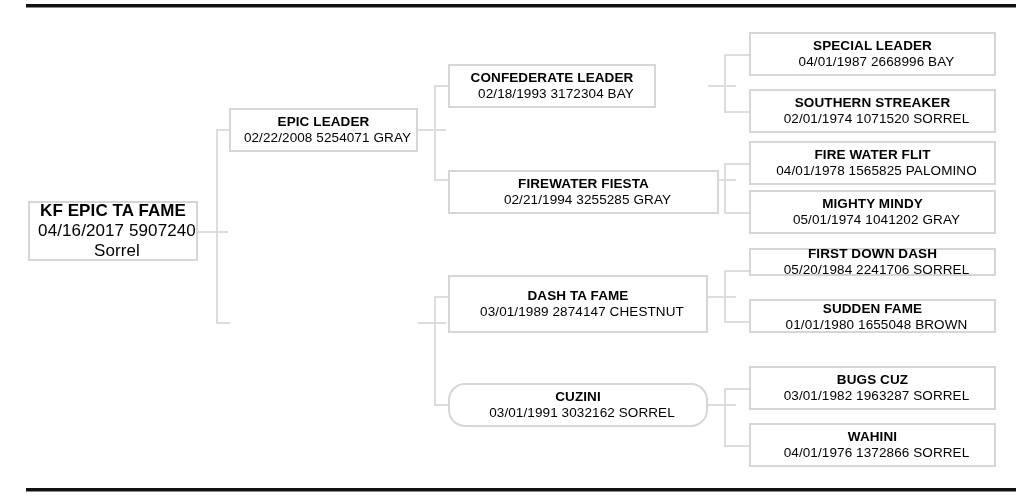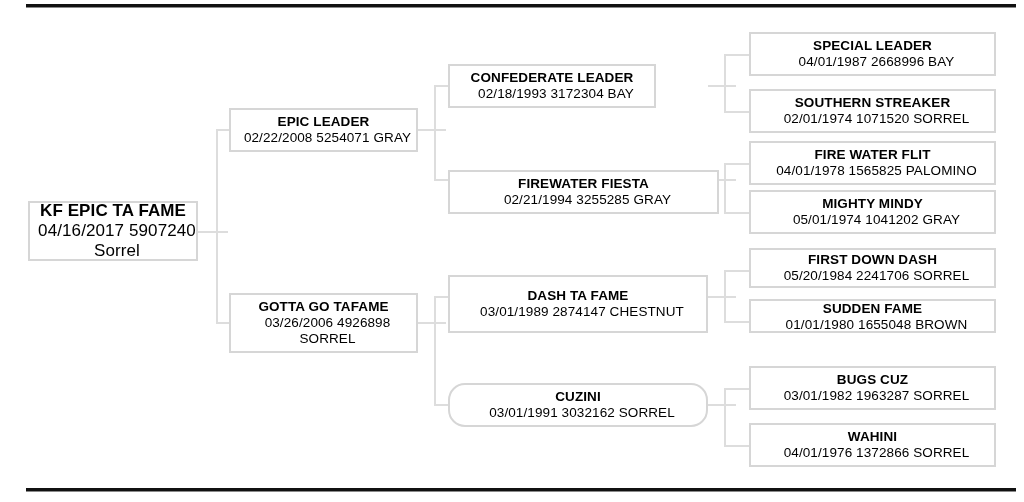--- a/index.html
+++ b/index.html
@@ -114,25 +114,20 @@
     <div class="name">KF EPIC TA FAME</div>
     <div class="meta">04/16/2017 5907240</div>
     <div class="meta">Sorrel</div>
   </div>
 
   <div class="node" style="left:229px; top:108px; width:189px; height:44px;">
     <div class="name">EPIC LEADER</div>
     <div class="meta">02/22/2008 5254071 GRAY</div>
   </div>
 
-  <div class="node" style="left:229px; top:293px; width:189px; height:60px;">
-    <div class="name">GOTTA GO TAFAME</div>
-    <div class="meta">03/26/2006 4926898</div>
-    <div class="meta">SORREL</div>
-  </div>
 
   <div class="node" style="left:448px; top:64px; width:208px; height:44px;">
     <div class="name">CONFEDERATE LEADER</div>
     <div class="meta">02/18/1993 3172304 BAY</div>
   </div>
 
   <div class="node" style="left:448px; top:158px; width:271px; height:44px;margin-top:12px;">
     <div class="name">FIREWATER FIESTA</div>
     <div class="meta">02/21/1994 3255285 GRAY</div>
   </div>
@@ -160,21 +155,21 @@
   <div class="node" style="left:749px; top:141px; width:247px; height:44px;">
     <div class="name">FIRE WATER FLIT</div>
     <div class="meta">04/01/1978 1565825 PALOMINO</div>
   </div>
 
   <div class="node" style="left:749px; top:190px; width:247px; height:44px;">
     <div class="name">MIGHTY MINDY</div>
     <div class="meta">05/01/1974 1041202 GRAY</div>
   </div>
 
-  <div class="node" style="left:749px; top:248px; width:247px; height:40px;">
+  <div class="node" style="left:749px; top:248px; width:247px; height:28px;">
     <div class="name">FIRST DOWN DASH</div>
     <div class="meta">05/20/1984 2241706 SORREL</div>
   </div>
 
   <div class="node" style="left:749px; top:299px; width:247px; height:34px;justify-content:space-between;">
     <div class="name">SUDDEN FAME</div>
     <div class="meta">01/01/1980 1655048 BROWN</div>
   </div>
 
   <div class="node" style="left:749px; top:366px; width:247px; height:44px;">

